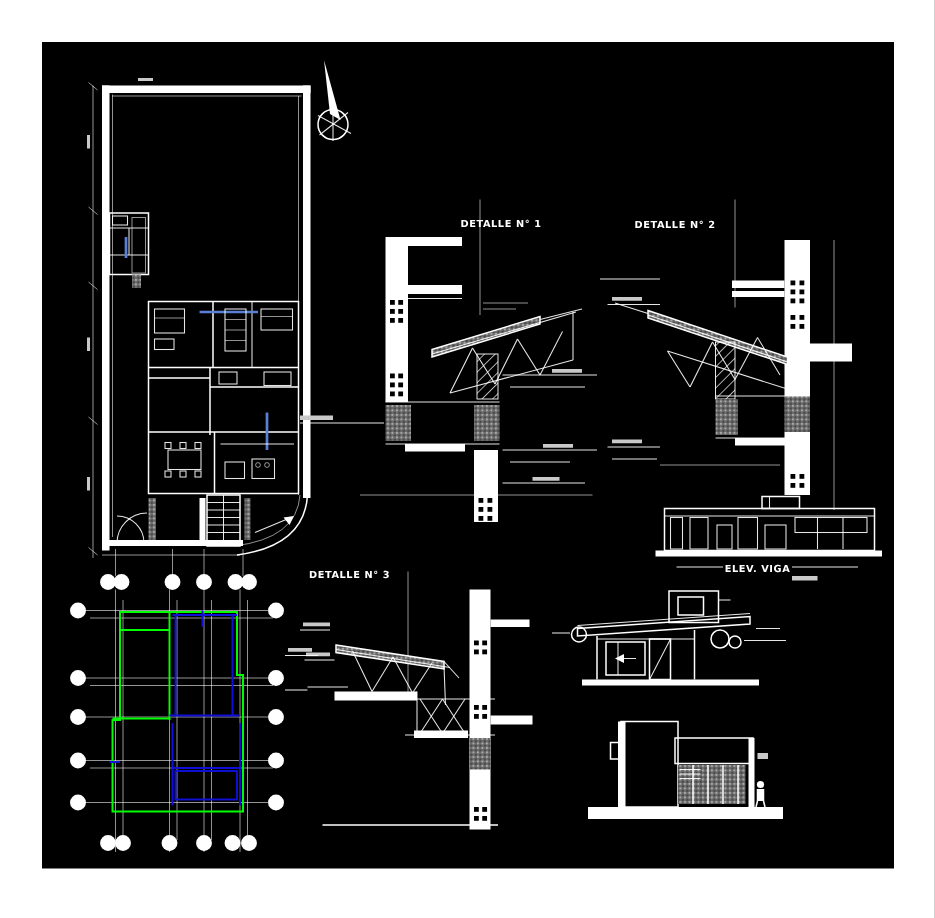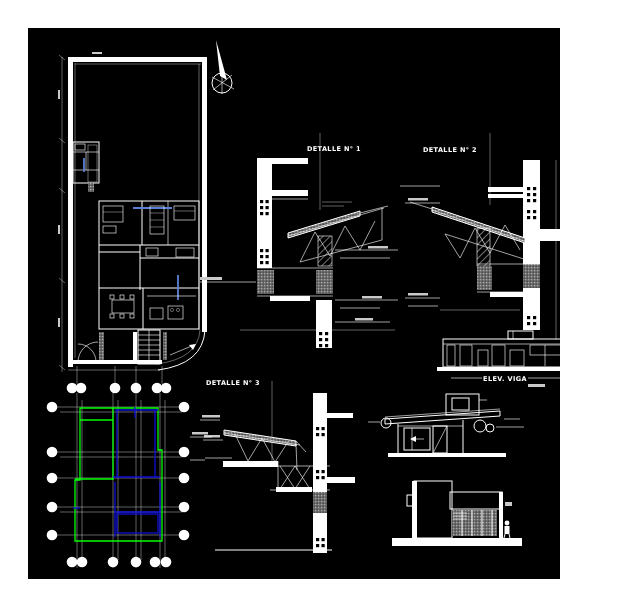--- a/index.html
+++ b/index.html
@@ -1,16 +1,16 @@
 <!DOCTYPE html>
 <html style="--page: #ffffff; --canvas: #000000; --line: #ffffff; --green: #00ff00; --blue: #0f0fd8; --planblue: #5b7fd4;"><head>
 <meta charset="utf-8">
 <style>
   html,body{margin:0;padding:0;background:#ffffff;}
-  .page{position:relative;width:560px;height:612px;background:var(--page,#ffffff);overflow:hidden;
+  .page{position:relative;width:623px;height:612px;background:var(--page,#ffffff);overflow:hidden;
         font-family:"DejaVu Sans",sans-serif;}
   svg{position:absolute;left:0;top:0;}
   svg text{font-family:"DejaVu Sans",sans-serif;fill:#ffffff;font-weight:bold;
            font-size:6.5px;letter-spacing:.4px;}
   .w{stroke:var(--line,#fff);fill:none;stroke-width:1;}
   .f{fill:var(--line,#fff);stroke:none;}
   .thin{stroke:var(--line,#fff);fill:none;stroke-width:.7;opacity:.9;}
   .dim{stroke:var(--line,#fff);fill:none;stroke-width:.55;opacity:.7;}
   .g{stroke:var(--green,#00ff00);fill:none;stroke-width:1.3;}
   .b{stroke:var(--blue,#0000e0);fill:none;stroke-width:1.3;}

